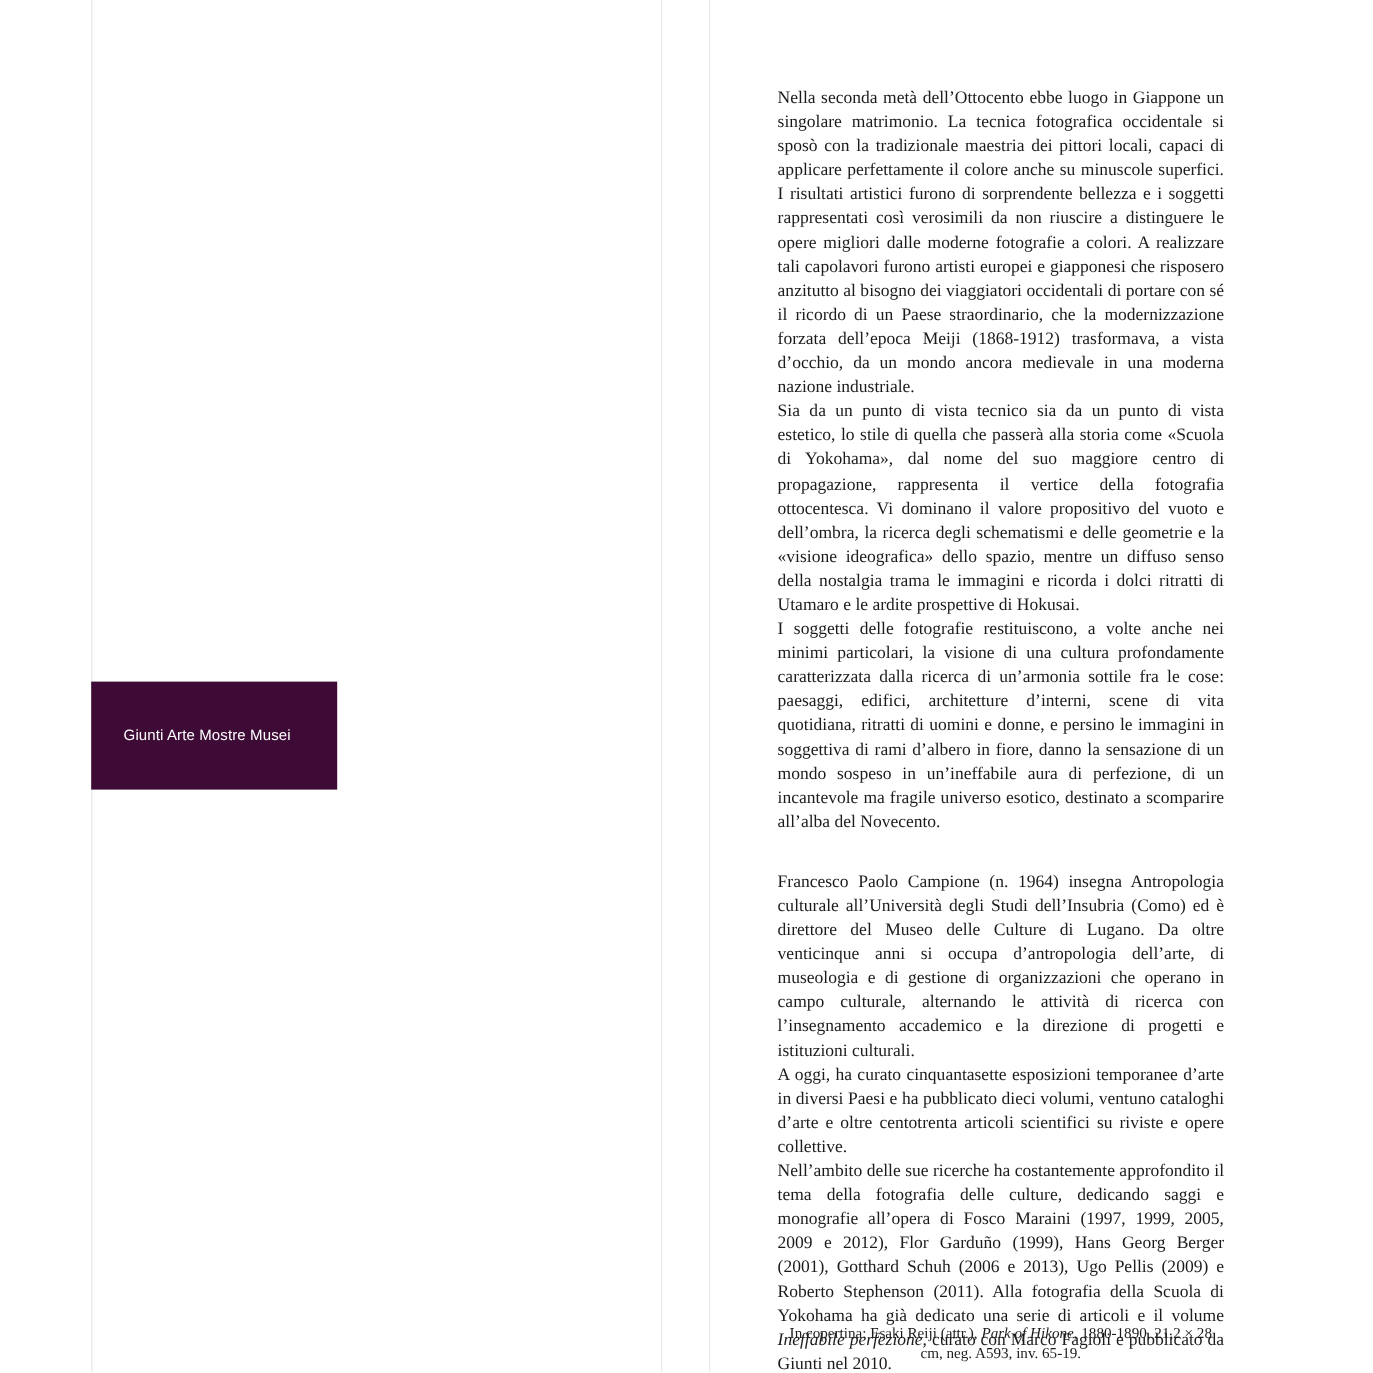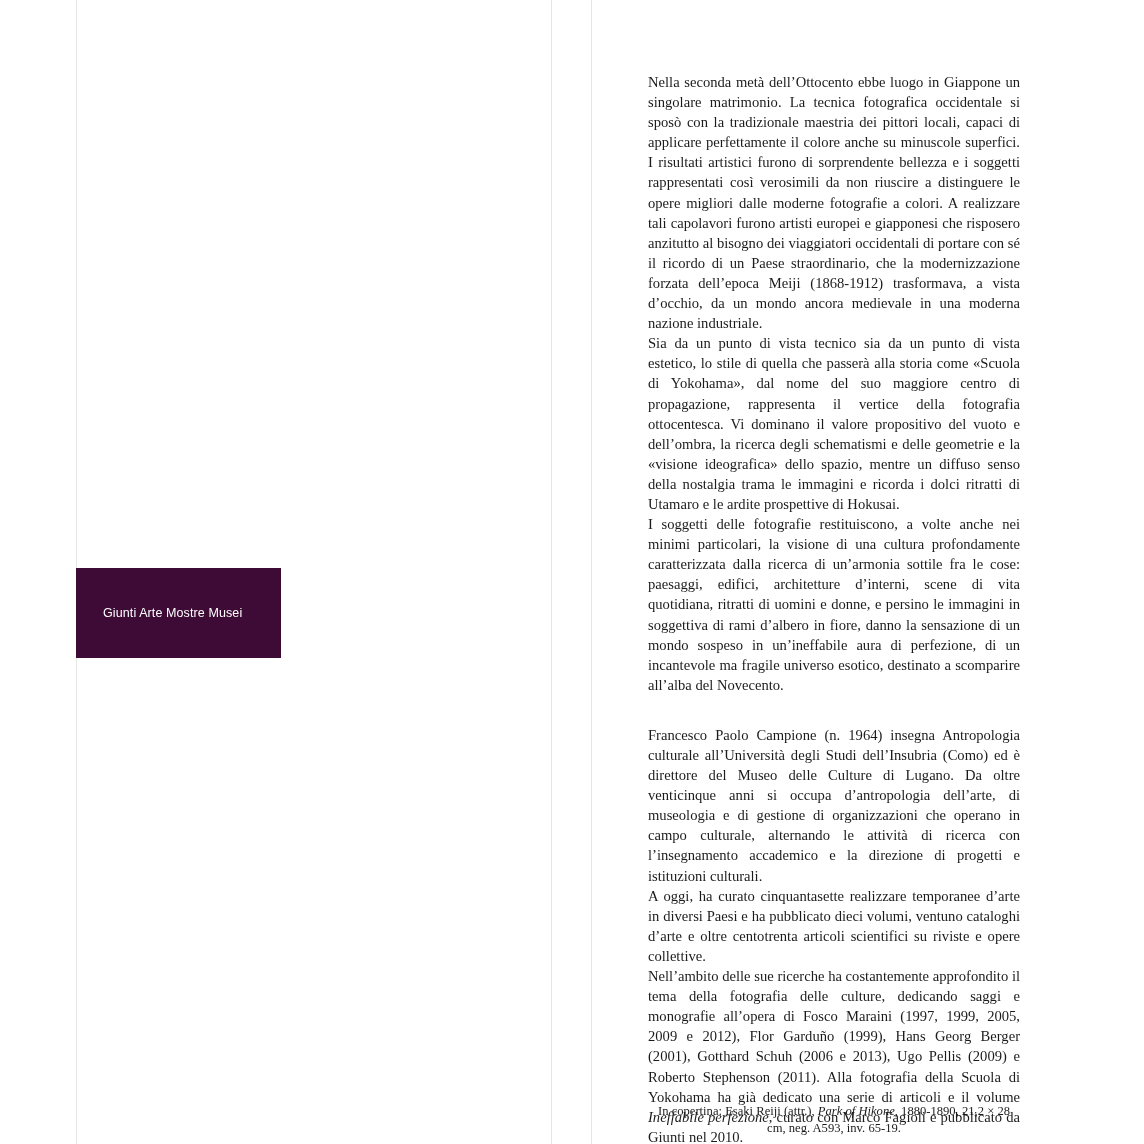--- a/index.html
+++ b/index.html
@@ -129,21 +129,21 @@
     <div class="text-column">
 
       <div class="blurb">
         <p class="para">Nella seconda metà dell’Ottocento ebbe luogo in Giappone un singolare matrimonio. La tecnica fotografica occidentale si sposò con la tradizionale maestria dei pittori locali, capaci di applicare perfettamente il colore anche su minuscole superfici. I risultati artistici furono di sorprendente bellezza e i soggetti rappresentati così verosimili da non riuscire a distinguere le opere migliori dalle moderne fotografie a colori. A realizzare tali capolavori furono artisti europei e giapponesi che risposero anzitutto al bisogno dei viaggiatori occidentali di portare con sé il ricordo di un Paese straordinario, che la modernizzazione forzata dell’epoca Meiji (1868-1912) trasformava, a vista d’occhio, da un mondo ancora medievale in una moderna nazione industriale.</p>
         <p class="para">Sia da un punto di vista tecnico sia da un punto di vista estetico, lo stile di quella che passerà alla storia come «Scuola di Yokohama», dal nome del suo maggiore centro di propagazione, rappresenta il vertice della fotografia ottocentesca. Vi dominano il valore propositivo del vuoto e dell’ombra, la ricerca degli schematismi e delle geometrie e la «visione ideografica» dello spazio, mentre un diffuso senso della nostalgia trama le immagini e ricorda i dolci ritratti di Utamaro e le ardite prospettive di Hokusai.</p>
         <p class="para">I soggetti delle fotografie restituiscono, a volte anche nei minimi particolari, la visione di una cultura profondamente caratterizzata dalla ricerca di un’armonia sottile fra le cose: paesaggi, edifici, architetture d’interni, scene di vita quotidiana, ritratti di uomini e donne, e persino le immagini in soggettiva di rami d’albero in fiore, danno la sensazione di un mondo sospeso in un’ineffabile aura di perfezione, di un incantevole ma fragile universo esotico, destinato a scomparire all’alba del Novecento.</p>
       </div>
 
       <div class="bio">
         <p class="para">Francesco Paolo Campione (n. 1964) insegna Antropologia culturale all’Università degli Studi dell’Insubria (Como) ed è direttore del Museo delle Culture di Lugano. Da oltre venticinque anni si occupa d’antropologia dell’arte, di museologia e di gestione di organizzazioni che operano in campo culturale, alternando le attività di ricerca con l’insegnamento accademico e la direzione di progetti e istituzioni culturali.</p>
-        <p class="para">A oggi, ha curato cinquantasette realizzare temporanee d’arte in diversi Paesi e ha pubblicato dieci volumi, ventuno cataloghi d’arte e oltre centotrenta articoli scientifici su riviste e opere collettive.</p>
+        <p class="para">A oggi, ha curato cinquantasette esposizioni temporanee d’arte in diversi Paesi e ha pubblicato dieci volumi, ventuno cataloghi d’arte e oltre centotrenta articoli scientifici su riviste e opere collettive.</p>
         <p class="para"><span>Nell’ambito delle sue ricerche ha costantemente approfondito il tema della fotografia delle culture, dedicando saggi e monografie all’opera di Fosco Maraini (1997, 1999, 2005, 2009 e 2012), Flor Garduño (1999), Hans Georg Berger (2001), Gotthard Schuh (2006 e 2013), Ugo Pellis (2009) e Roberto Stephenson (2011). Alla fotografia della Scuola di Yokohama ha già dedicato una serie di articoli e il volume </span><em>Ineffabile perfezione</em><span>, curato con Marco Fagioli e pubblicato da Giunti nel 2010.</span></p>
       </div>
 
     </div>
 
     <div class="caption"><span>In copertina: Esaki Reiji (attr.), </span><em>Park of Hikone</em><span>, 1880-1890, 21,2 × 28 cm, neg. A593, inv. 65-19.</span></div>
 
   </div>
 
 </div>

